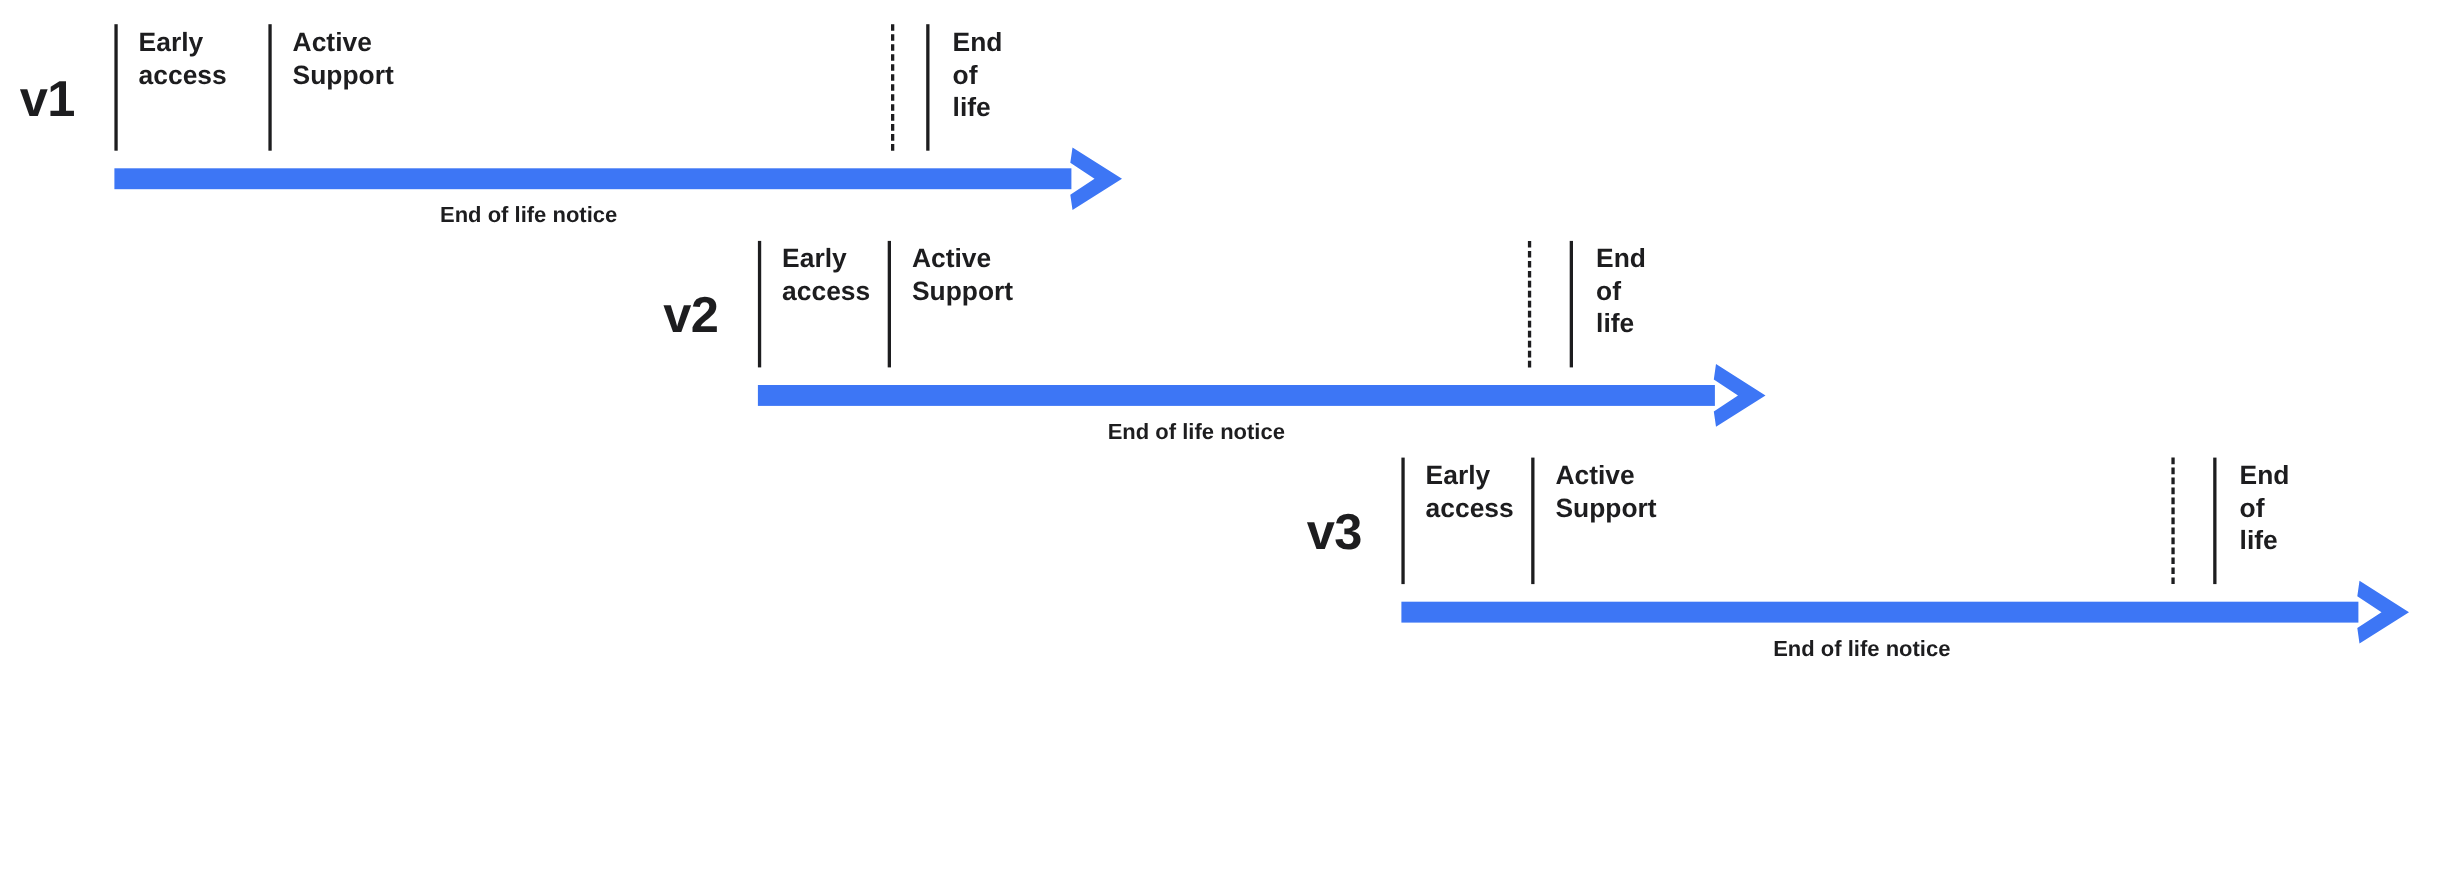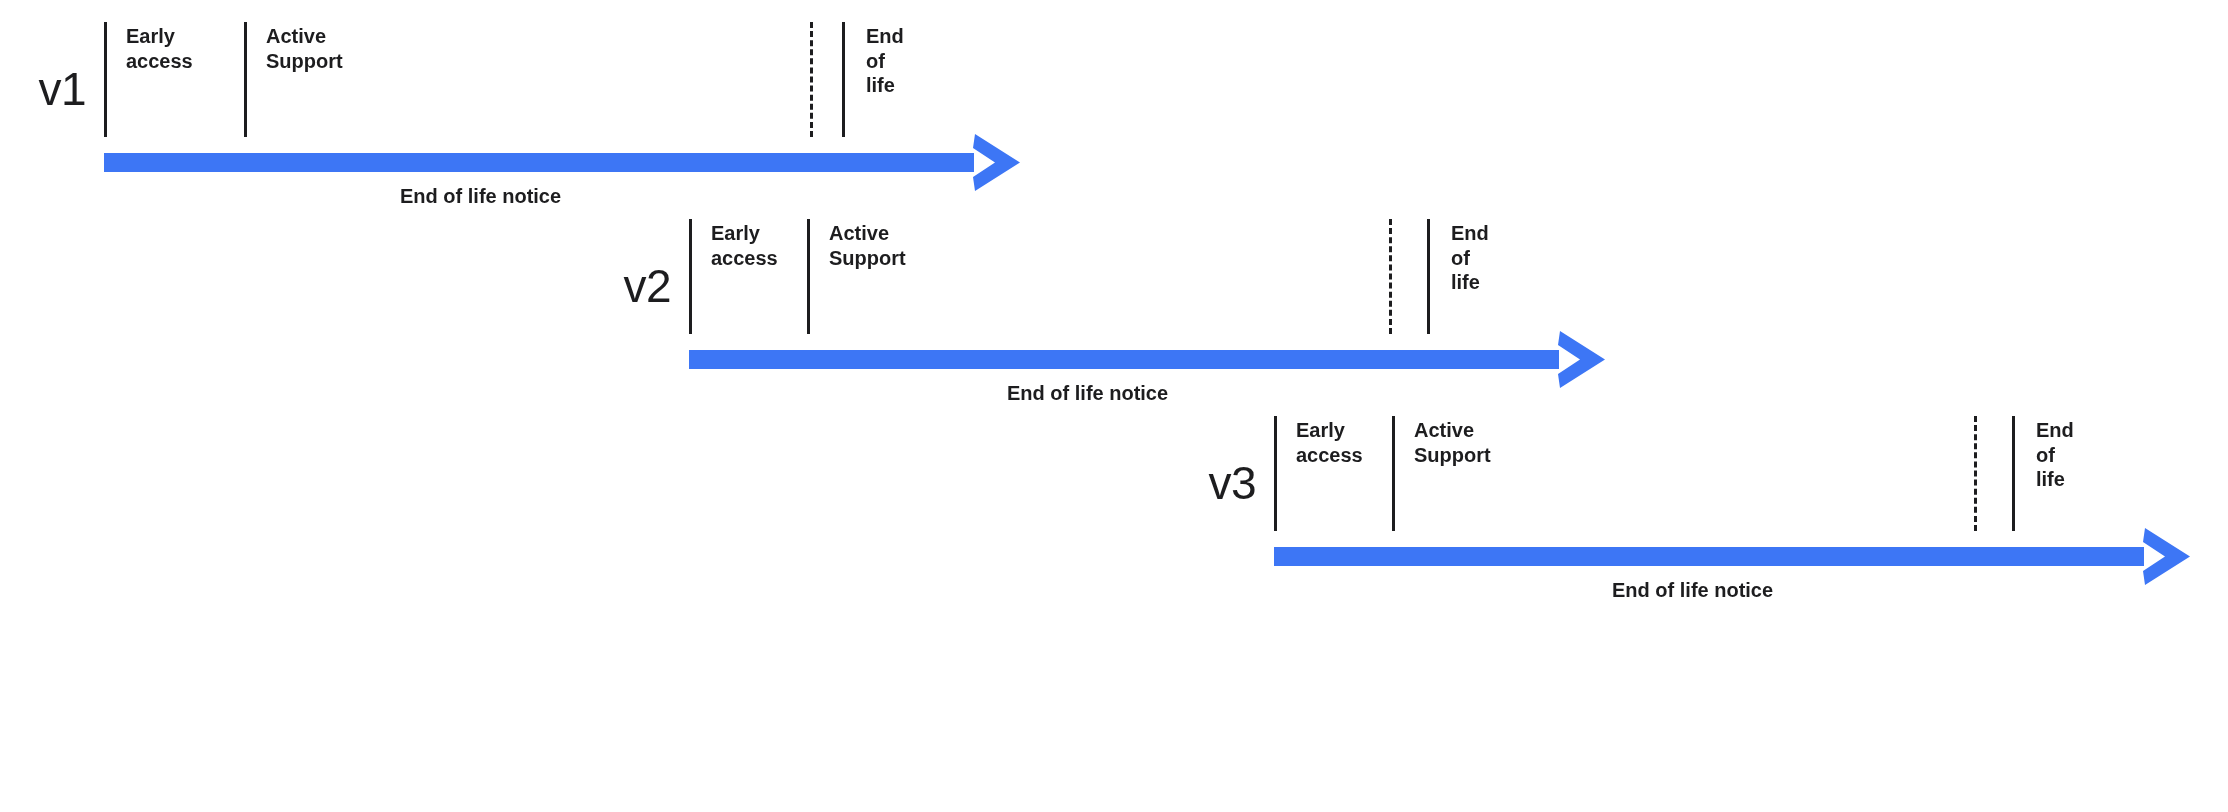--- a/index.html
+++ b/index.html
@@ -28,23 +28,23 @@
     position: absolute;
     height: 200px;
   }
 
   
   .version-label {
     position: absolute;
     left: 0;
     top: 56px;
     width: 86px;
-    text-align: right;
+    text-align: center;
     font-size: 46px;
-    font-weight: 400;
+    font-weight: 700;
     letter-spacing: -0.5px;
     line-height: 1;
     color: #1d1d1f;
     white-space: nowrap;
   }
 
   
   .track {
     position: absolute;
     left: 104px;
@@ -61,21 +61,21 @@
     border-left: 3px solid #1d1d1f;
   }
   .divider.dashed {
     border-left: 3px dashed #1d1d1f;
   }
 
   
   .phase-label {
     position: absolute;
     top: 14px;
-    font-size: 20px;
+    font-size: 24px;
     font-weight: 700;
     line-height: 1.23;
     color: #1d1d1f;
     white-space: pre-line;
   }
 
   
   .arrow {
     position: absolute;
   }

